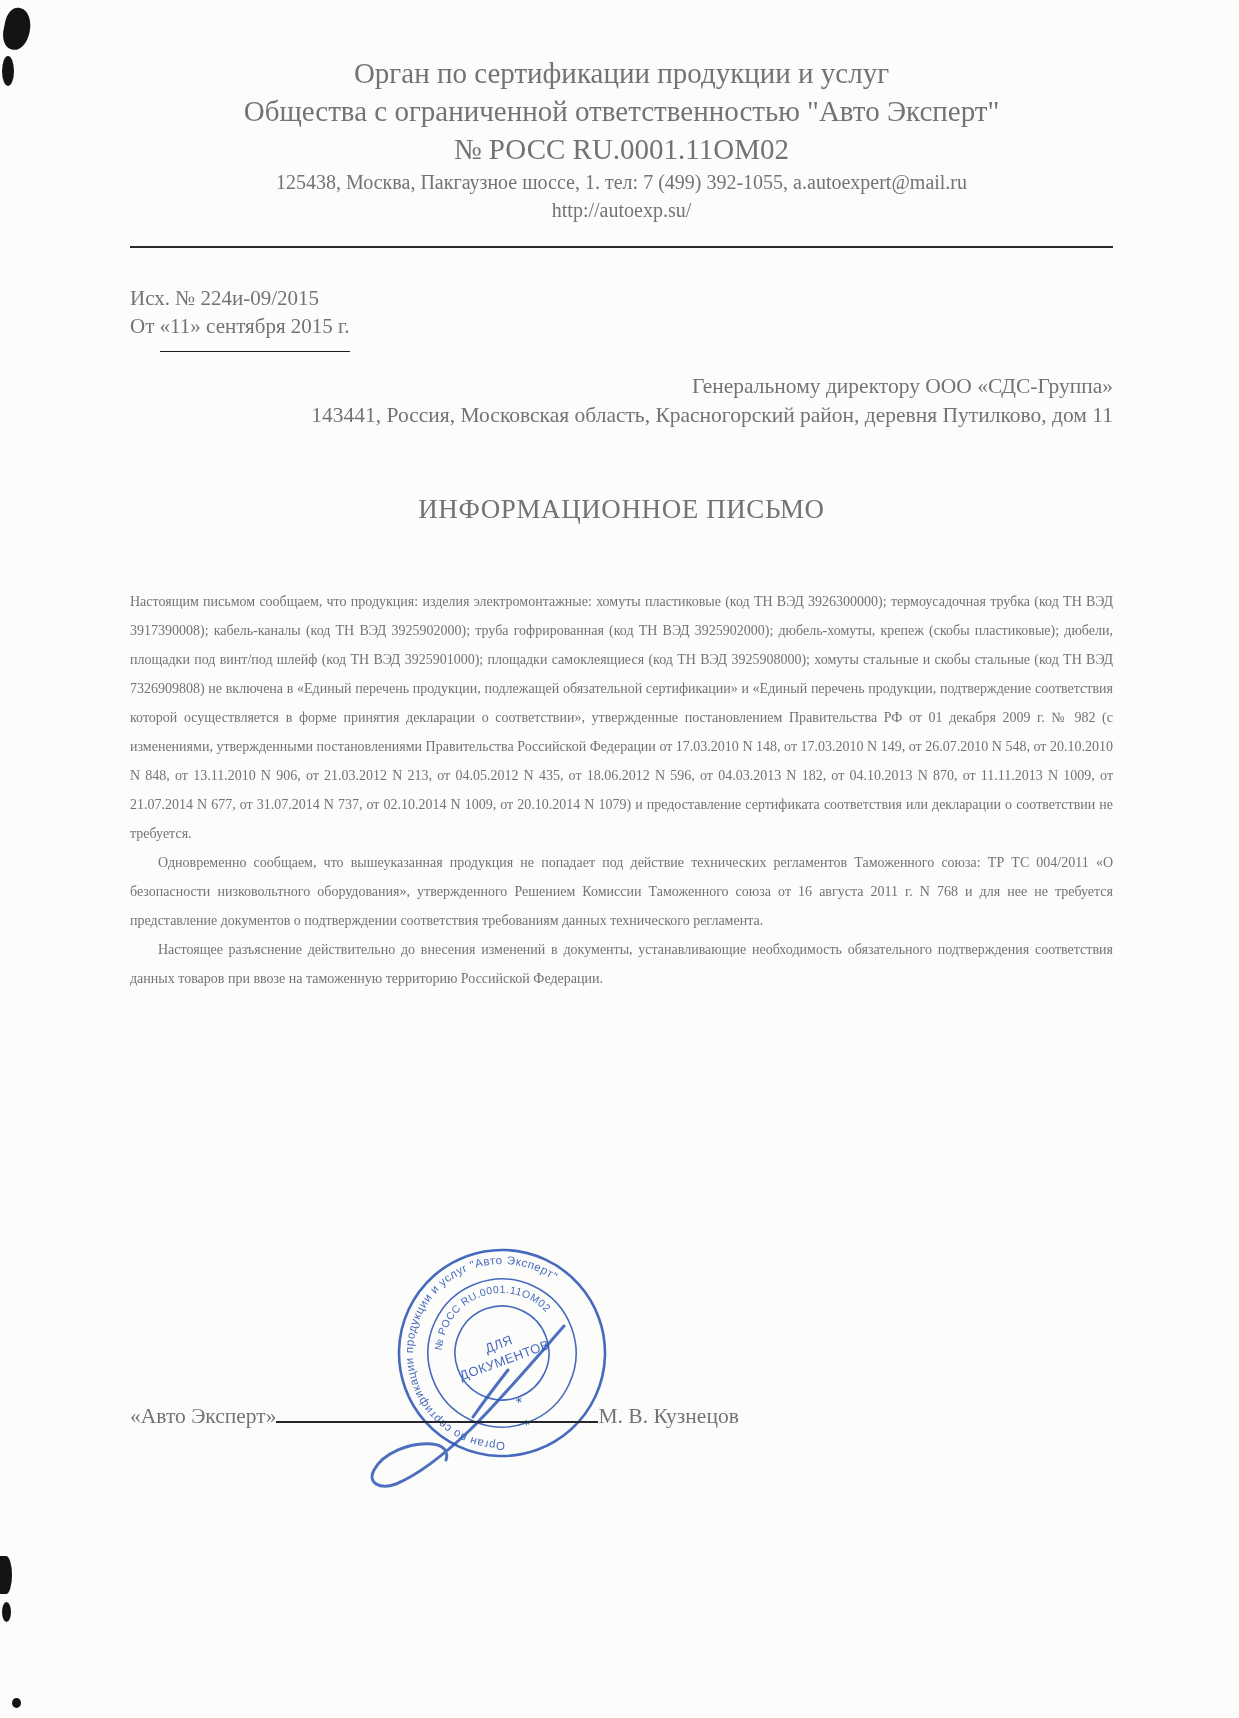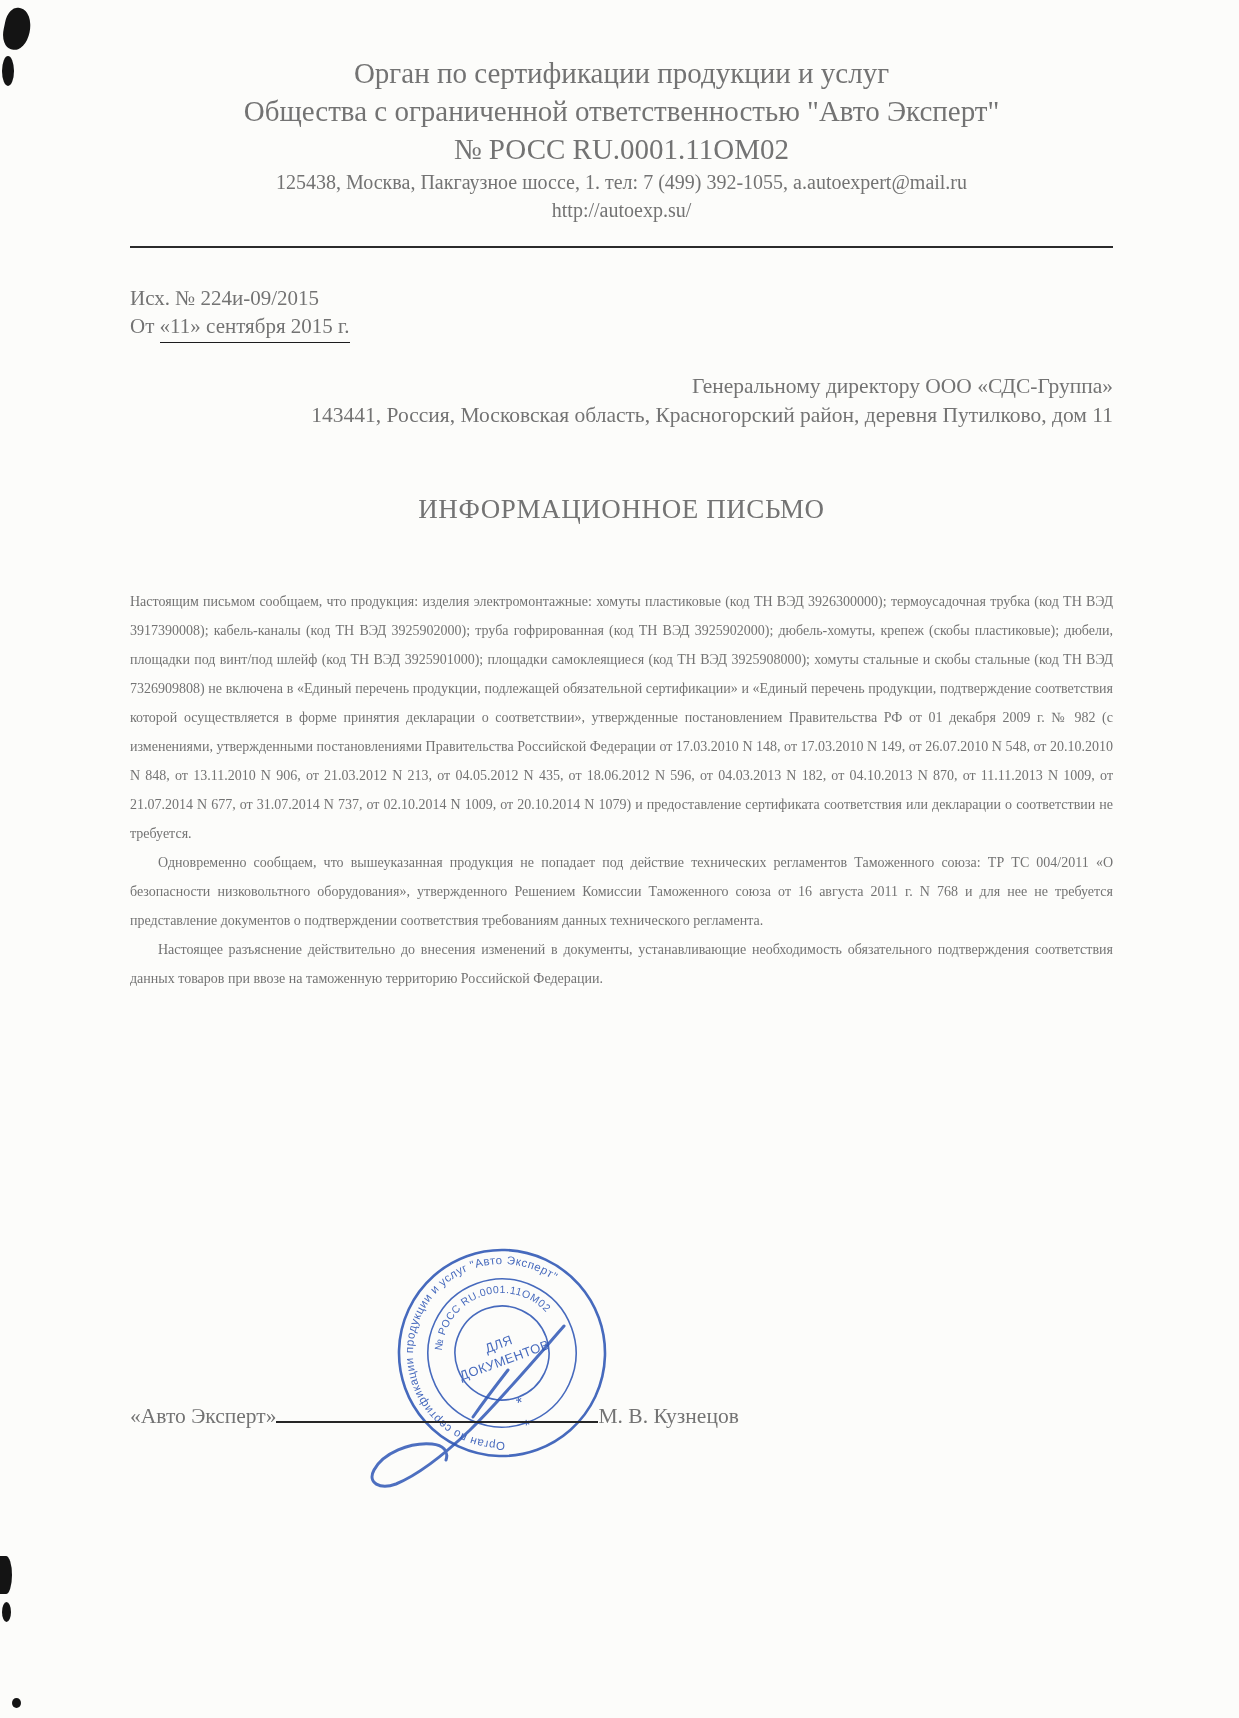--- a/index.html
+++ b/index.html
@@ -20,21 +20,21 @@
   .doc-header { text-align:center; }
   .h-line  { font-size:29px; line-height:38px; }
   .h-addr  { font-size:20px; line-height:28px; }
   .rule {
     border:none; border-top:2px solid #2b2b2b;
     margin-top:22px; width:100%;
   }
 
   
   .ref-block { margin-top:36px; font-size:21px; line-height:28px; }
-  .u-date { border-bottom:1.6px solid #1c1c1e; padding-bottom:4px; }
+  .u-date { border-bottom:1.6px solid #1c1c1e; padding-bottom:13px; }
 
   
   .recipient { margin-top:32px; text-align:right; font-size:21.5px; line-height:29px; }
   .recipient .line3 { padding-right:60px; }
 
   
   .letter-title { margin-top:64px; text-align:center; font-size:27px; letter-spacing:0.6px; }
 
   
   .body-text { margin-top:62px; font-size:14px; line-height:29px; text-align:justify; }

